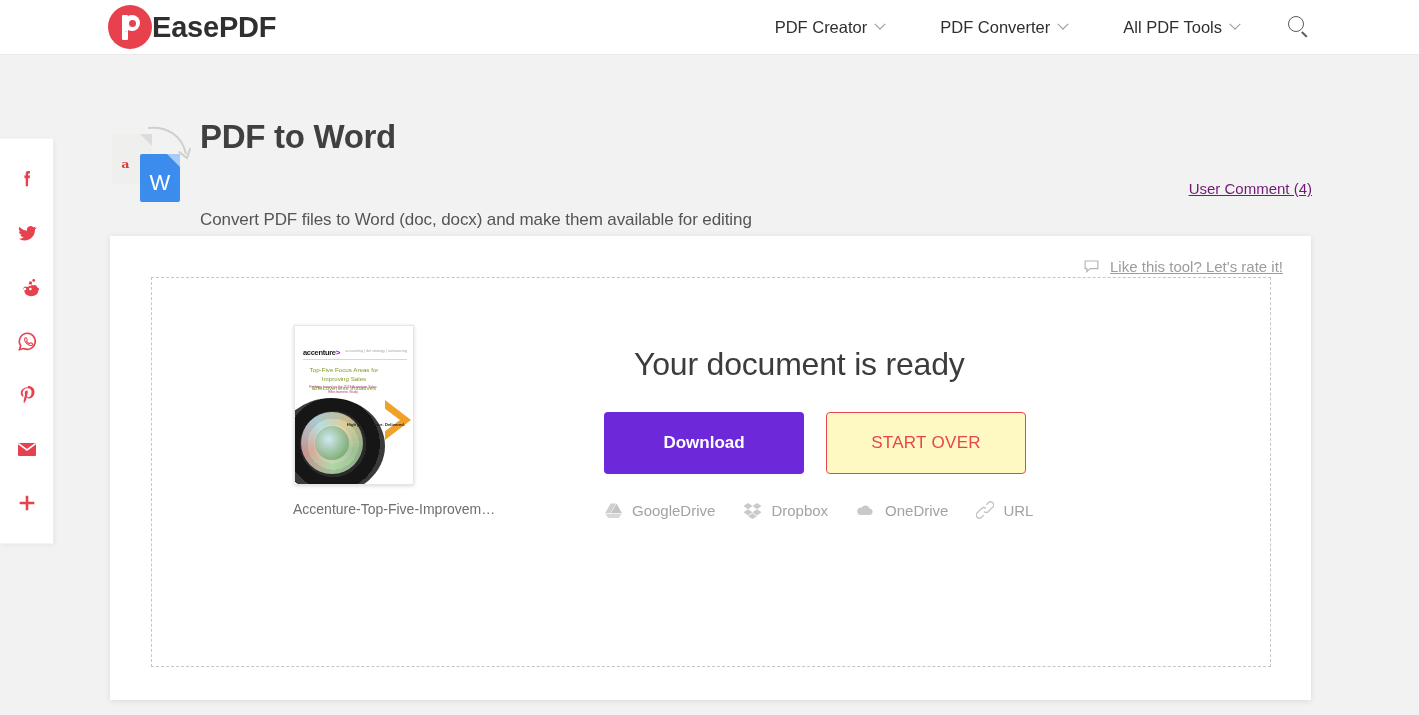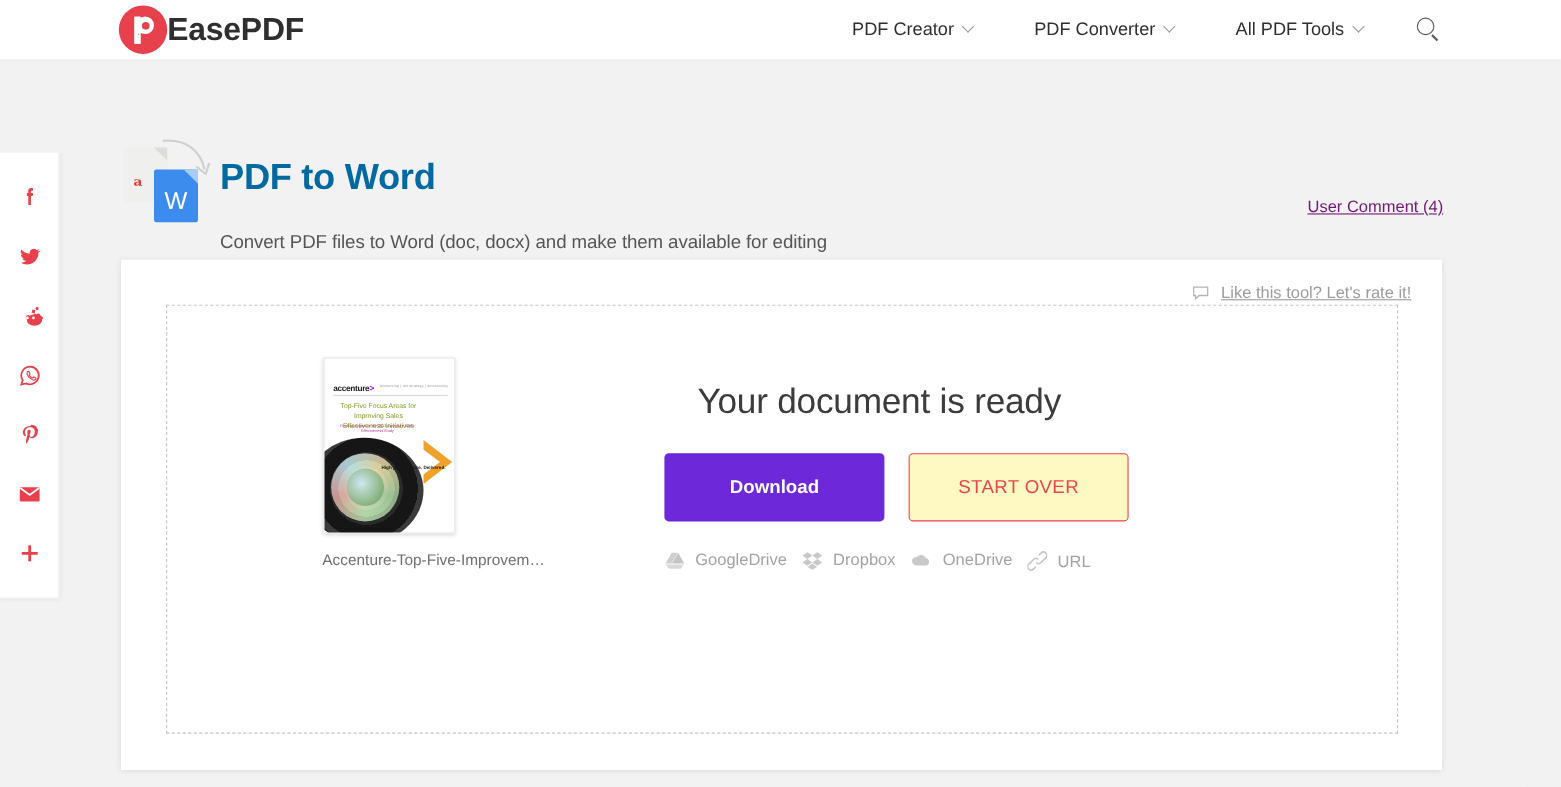--- a/index.html
+++ b/index.html
@@ -142,23 +142,22 @@
     border-left: 13px solid transparent;
     border-top: 13px solid #a8ccf5;
   }
   .word-doc .w-glyph {
     position: absolute; left: 0; right: 0; top: 16px;
     text-align: center; color: #fff; font-size: 22px;
     font-family: "Liberation Sans", sans-serif;
   }
   .page-title {
     position: absolute; left: 92px; top: 0px;
-    font-size: 33px; font-weight: bold; color: #0369a1;
+    font-size: 33px; font-weight: bold; color: #404040;
     letter-spacing: -0.3px;
-    margin-top: 24px;
   }
   .page-sub {
     position: absolute; left: 92px; top: 55px;
     font-size: 17px; color: #555; letter-spacing: -0.1px; margin-top: 37px;
   }
   .user-comment {
     position: absolute; right: 0px; top: 62px;
     font-size: 15px; color: #701a75;
     text-decoration: underline; cursor: pointer;
   }
@@ -278,21 +277,21 @@
   }
   .btn-download {
     background: #6d28d9; color: #ffffff; font-weight: bold;
   }
   .btn-startover {
     background: #fef9c3; color: #e8454f;
     border: 1.4px solid #e8454f; letter-spacing: 0.3px;
   }
   .cloud-row {
     position: absolute; left: 494px; top: 265px;
-    display: flex; align-items: flex-start; gap: 14px;
+    display: flex; align-items: center; gap: 28px;
   }
   .cloud-item {
     display: flex; align-items: center; gap: 9px;
     font-size: 15px; color: #a3a3a3; cursor: pointer;
   }
   .cloud-item svg { display: block; }
 </style>
 </head>
 <body>
 

